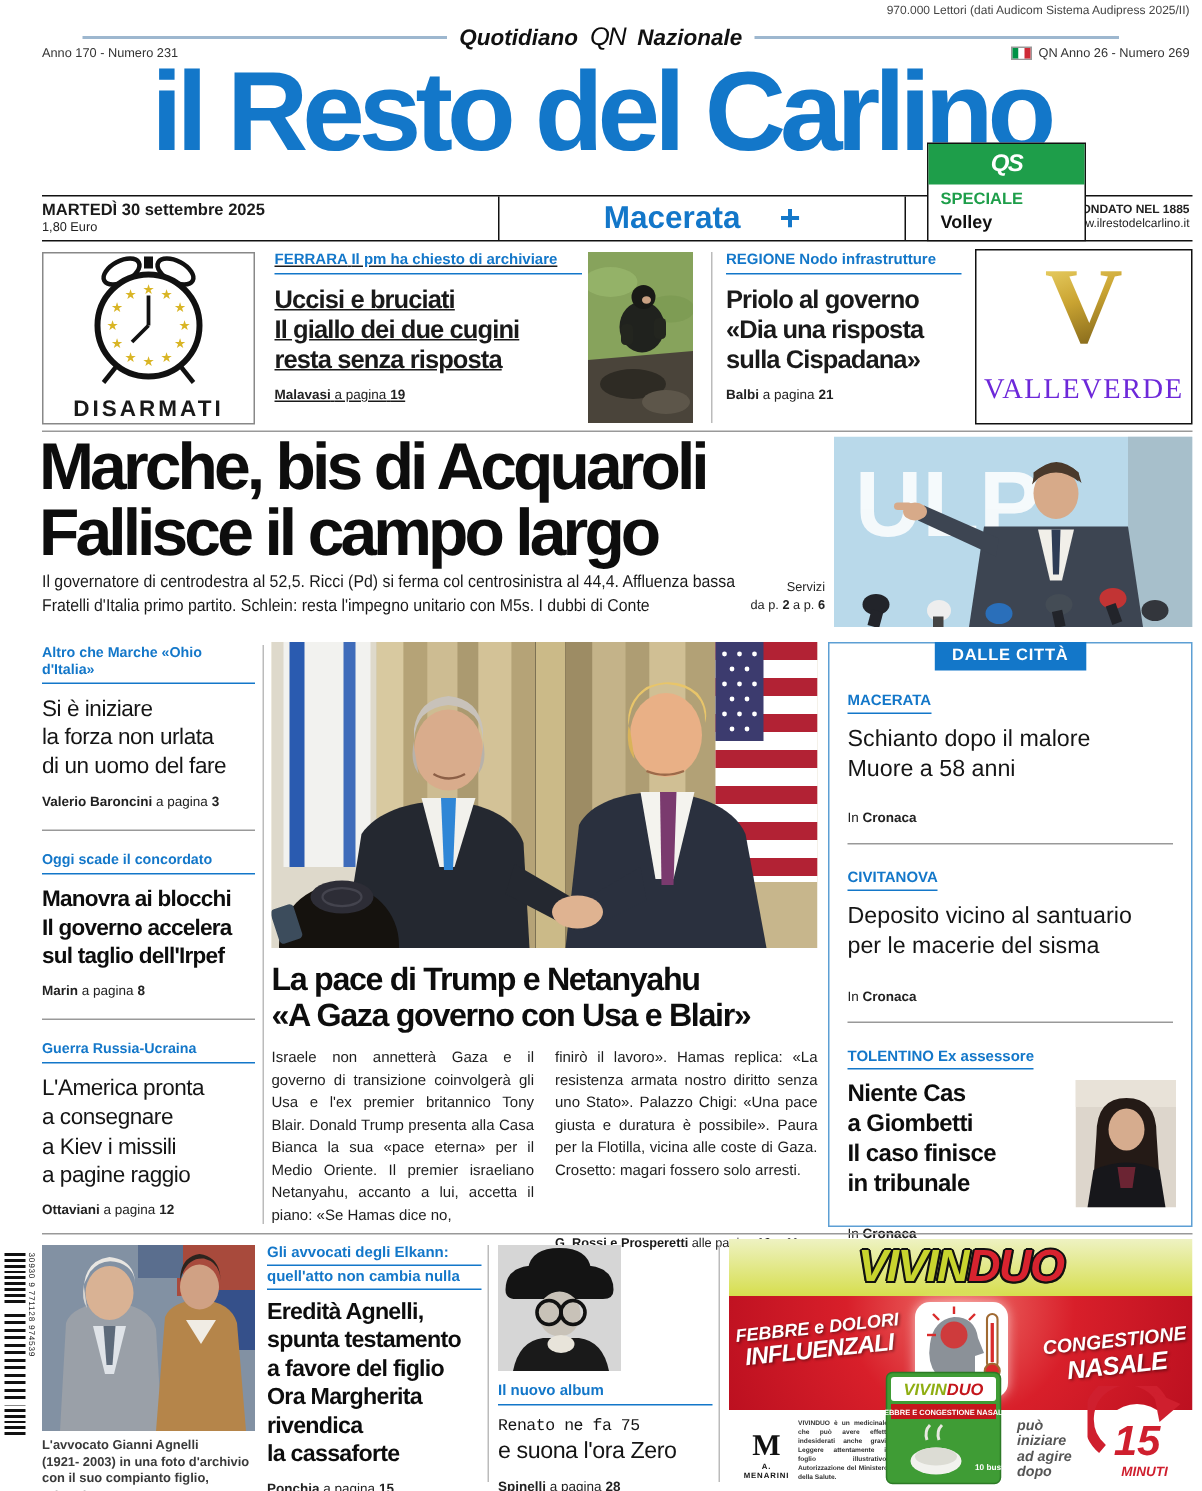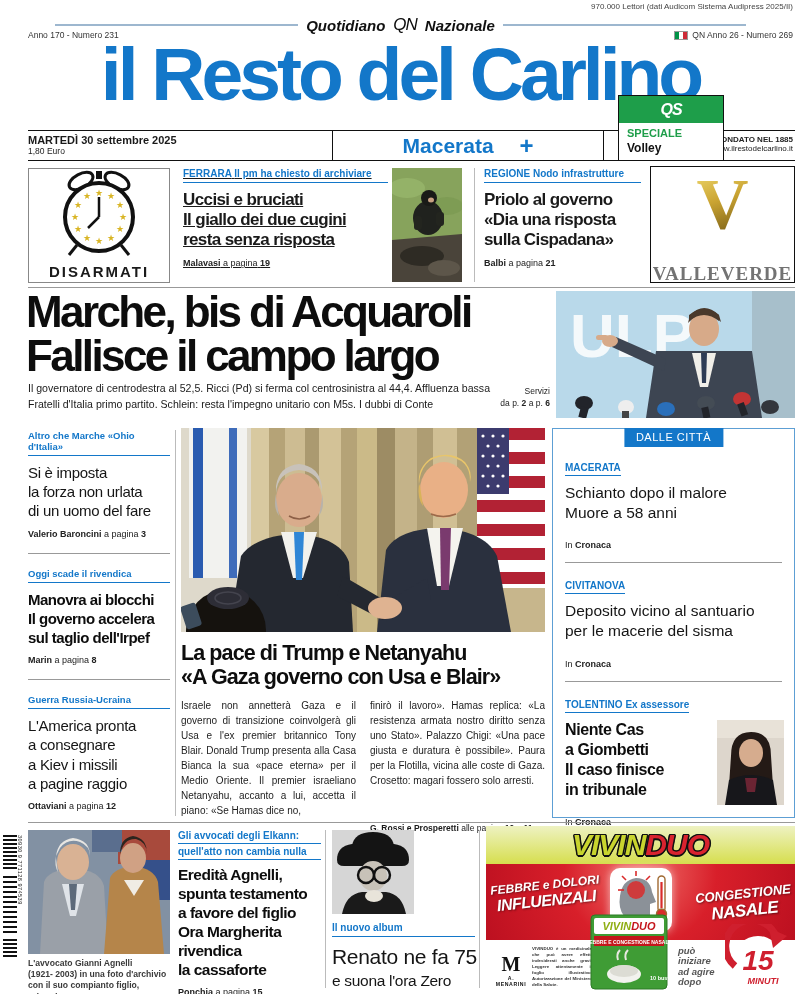--- a/index.html
+++ b/index.html
@@ -58,21 +58,21 @@
   .st-ferrara { position:absolute; top:168px; left:183px; width:205px;text-decoration:underline; }
   .hl17 { font-size:17px; line-height:1.18; font-weight:800; letter-spacing:-0.6px; white-space:nowrap; }
   .photo-crouch { position:absolute; top:168px; left:392px; width:70px; height:114px; }
   .vline { position:absolute; border-left:1px solid #bbb; }
   .st-regione { position:absolute; top:168px; left:484px; width:157px; }
   .valleverde { position:absolute; top:166px; left:650px; width:145px; height:117px; border:1px solid #111;
     text-align:center; overflow:hidden; }
   .vv-letter { font-family:"Liberation Serif", serif; font-size:72px; font-weight:900; line-height:1.05;
     background:linear-gradient(160deg,#f6e27a 10%,#caa432 45%,#8a6d1d 70%,#e8cf6e 95%);
     -webkit-background-clip:text; background-clip:text; color:transparent; }
-  .vv-brand { font-family:"Liberation Serif", serif; font-size:19px; font-weight:700; letter-spacing:1px; color:#737373; margin-top:20px; }
+  .vv-brand { font-family:"Liberation Serif", serif; font-size:19px; font-weight:400; letter-spacing:1px; color:#6d28d9; margin-top:6px; }
 
   .hrule { position:absolute; border-top:1px solid #999; }
 
   
   .lead-hl { position:absolute; top:290px; left:26px; width:530px; font-size:44px; font-weight:900;
     letter-spacing:-2.6px; line-height:0.99; color:#0d0d0d; }
   .lead-hl div { white-space:nowrap; }
   .lead-deck { position:absolute; top:381px; left:28px; width:470px; font-size:11.5px; line-height:1.35; color:#1a1a1a; }
   .lead-deck div { white-space:nowrap; transform:scaleX(0.92); transform-origin:left; }
   .lead-serv { position:absolute; top:386px; left:488px; width:62px; font-size:8.5px; text-align:right; color:#222; line-height:1.4; }
@@ -87,21 +87,21 @@
   .center { position:absolute; top:428px; left:181px; width:364px; }
   .photo-summit { width:364px; height:204px; display:block; }
   .center-hl { margin-top:9px; font-size:21.5px; font-weight:900; letter-spacing:-0.9px; line-height:1.12; color:#0d0d0d; }
   .center-hl div { white-space:nowrap; }
   .center-body { margin-top:9px; display:flex; gap:14px; }
   .center-body div { width:175px; font-size:10px; line-height:1.5; color:#1d1d1d; text-align:justify; }
   .center-byline { margin-top:5px; margin-left:189px; font-size:8.5px; }
 
   .cities { position:absolute; top:428px; left:552px; width:243px; height:390px; border:1px solid #5d9fd4; }
   .cities-badge { position:absolute; top:-1px; left:50%; transform:translateX(-50%);
-    background:#1377c9; color:#fff; font-size:11px; font-weight:400; letter-spacing:0.5px; padding:3px 12px 4px; }
+    background:#1377c9; color:#fff; font-size:11px; font-weight:700; letter-spacing:0.5px; padding:3px 12px 4px; }
   .cities-inner { padding:28px 12px 0 12px; }
   .city-kicker { font-size:10px; font-weight:900; color:#1377c9; display:inline-block;
     border-bottom:1px solid #1377c9; padding-bottom:2px; margin-bottom:7px; }
   .city-kicker .rest { font-weight:bold; }
   .city-hl { font-size:15.5px; line-height:1.3; font-weight:400; color:#151515; white-space:nowrap; }
   .city-hl-b { font-size:16px; line-height:1.25; font-weight:800; color:#0d0d0d; letter-spacing:-0.4px; white-space:nowrap; }
   .city-rule { border-top:1px solid #999; margin:12px 0; }
   .tolentino { position:relative; }
   .photo-giombetti { position:absolute; right:-2px; top:26px; width:67px; height:85px; }
 
@@ -322,32 +322,32 @@
     <ellipse cx="186" cy="108" rx="9" ry="7" fill="#c23434"></ellipse>
     <ellipse cx="214" cy="116" rx="9" ry="7" fill="#33363c"></ellipse>
     <rect x="146" y="116" width="7" height="11" transform="rotate(-12 150 120)"></rect>
     <rect x="183" y="112" width="7" height="13" transform="rotate(-20 186 118)"></rect>
   </g>
 </svg>
 
 <div class="leftcol">
   <div>
     <div class="kicker" style="font-size:9.5px;">Altro che Marche «Ohio d'Italia»</div>
-    <div class="hl-light">Si è imposta</div>
+    <div class="hl-light">Si è iniziare</div>
     <div class="hl-light">la forza non urlata</div>
     <div class="hl-light">di un uomo del fare</div>
     <div class="byline">
       <span class="b">Valerio Baroncini</span>
       <span>a pagina</span>
       <span class="b">3</span>
     </div>
   </div>
   <div class="colrule"></div>
   <div>
-    <div class="kicker" style="font-size:9.5px;">Oggi scade il rivendica</div>
+    <div class="kicker" style="font-size:9.5px;">Oggi scade il concordato</div>
     <div class="hl-bold15">Manovra ai blocchi</div>
     <div class="hl-bold15">Il governo accelera</div>
     <div class="hl-bold15">sul taglio dell'Irpef</div>
     <div class="byline">
       <span class="b">Marin</span>
       <span>a pagina</span>
       <span class="b">8</span>
     </div>
   </div>
   <div class="colrule"></div>
@@ -560,21 +560,21 @@
     <path d="M5,30 Q5,16 20,14 L62,14 Q77,16 77,30 Q77,36 70,36 L12,36 Q5,36 5,30 Z" fill="#141414"></path>
     <path d="M20,16 Q22,2 41,2 Q60,2 62,16 L62,26 L20,26 Z" fill="#141414"></path>
     <ellipse cx="41" cy="46" rx="14" ry="15" fill="#c8c2b8"></ellipse>
     <circle cx="34" cy="45" r="8" fill="none" stroke="#111" stroke-width="2.4"></circle>
     <circle cx="50" cy="45" r="8" fill="none" stroke="#111" stroke-width="2.4"></circle>
     <line x1="42" y1="45" x2="43" y2="45" stroke="#111" stroke-width="2.4"></line>
     <path d="M10,84 Q14,64 30,62 L54,62 Q70,64 74,84 Z" fill="#1a1a1a"></path>
     <ellipse cx="42" cy="66" rx="9" ry="6" fill="#e8e4da"></ellipse>
   </svg>
   <div class="kicker" style="margin-top:8px; font-size:10px;">Il nuovo album</div>
-  <div class="hl-light" style="font-size:21px;">Renato ne fa 75</div>
+  <div class="hl-light" style="font-size:11px;font-family:Liberation Mono, monospace;">Renato ne fa 75</div>
   <div class="hl-light" style="font-size:15.5px;">e suona l'ora Zero</div>
   <div class="byline">
     <span class="b">Spinelli</span>
     <span>a pagina</span>
     <span class="b">28</span>
   </div>
 </div>
 
 <div class="vline" style="top:830px; left:479px; height:158px;"></div>
 

